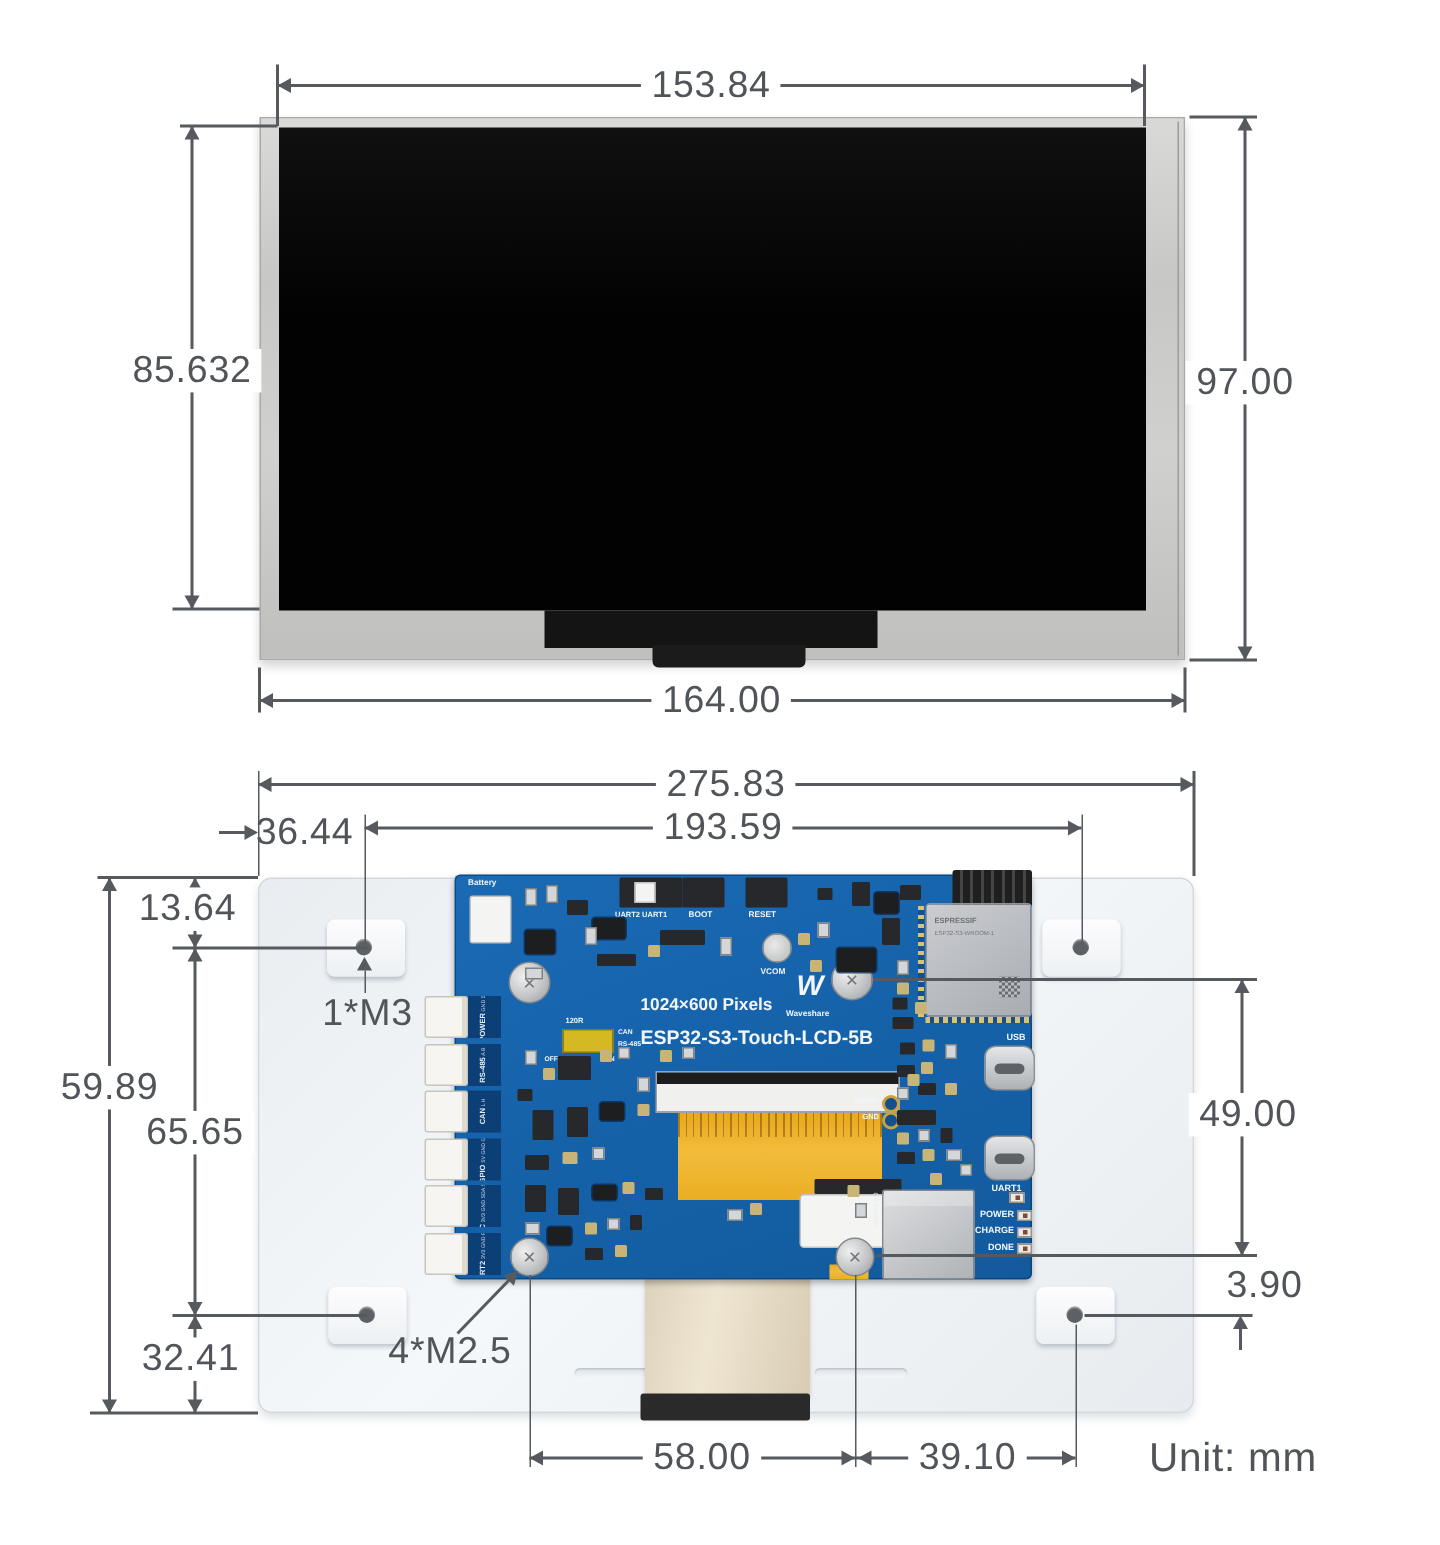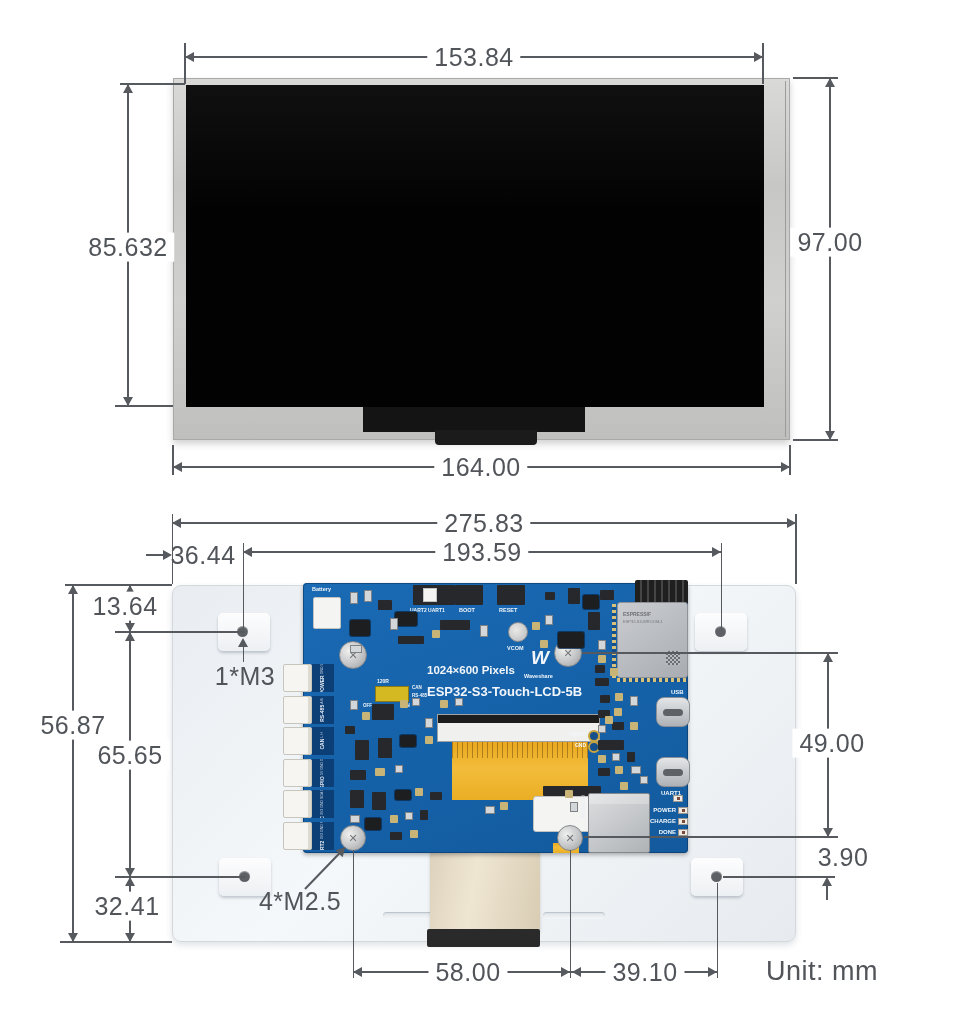--- a/index.html
+++ b/index.html
@@ -95,21 +95,21 @@
     <div class="ah ah-d" style="left:123px;top:397px"></div>
     <div class="dl" style="left:120px;top:83px;width:65px;height:1.5px"></div>
     <div class="dl" style="left:115px;top:405px;width:58px;height:1.5px"></div>
     <div class="dimtext" style="left:128px;top:247px">85.632</div>
 
     <div class="dl" style="left:829px;top:78px;width:1.5px;height:362px"></div>
     <div class="ah ah-u" style="left:825px;top:78px"></div>
     <div class="ah ah-d" style="left:825px;top:431px"></div>
     <div class="dl" style="left:793px;top:77px;width:45px;height:1.5px"></div>
     <div class="dl" style="left:793px;top:439px;width:45px;height:1.5px"></div>
-    <div class="dimtext" style="left:830px;top:242px">97.00</div>
+    <div class="dimtext" style="left:830px;top:255px">97.00</div>
 
     <div class="dl" style="left:173px;top:466px;width:617px;height:1.5px"></div>
     <div class="ah ah-l" style="left:173px;top:462px"></div>
     <div class="ah ah-r" style="left:781px;top:462px"></div>
     <div class="dl" style="left:172px;top:445px;width:1.5px;height:30px"></div>
     <div class="dl" style="left:789px;top:445px;width:1.5px;height:30px"></div>
     <div class="dimtext" style="left:481px;top:467px">164.00</div>
   </section>
 
   <section>
@@ -336,21 +336,21 @@
     <div class="ah ah-u" style="left:125px;top:585px"></div>
     <div class="ah ah-d" style="left:125px;top:623px"></div>
     <div class="dl" style="left:65px;top:584px;width:107px;height:1.5px"></div>
     <div class="dl" style="left:115px;top:631px;width:130px;height:1.5px"></div>
     <div class="dimtext" style="left:125px;top:606px">13.64</div>
 
     <div class="dl" style="left:72px;top:585px;width:1.5px;height:357px"></div>
     <div class="ah ah-u" style="left:68px;top:585px"></div>
     <div class="ah ah-d" style="left:68px;top:933px"></div>
     <div class="dl" style="left:60px;top:941px;width:112px;height:1.5px"></div>
-    <div class="dimtext" style="left:73px;top:725px">56.87</div>
+    <div class="dimtext" style="left:73px;top:725px">59.89</div>
 
     <div class="dl" style="left:129px;top:632px;width:1.5px;height:245px"></div>
     <div class="ah ah-u" style="left:125px;top:632px"></div>
     <div class="ah ah-d" style="left:125px;top:868px"></div>
     <div class="dl" style="left:115px;top:876px;width:130px;height:1.5px"></div>
     <div class="dimtext" style="left:130px;top:755px">65.65</div>
 
     <div class="dl" style="left:129px;top:877px;width:1.5px;height:65px"></div>
     <div class="ah ah-u" style="left:125px;top:877px"></div>
     <div class="ah ah-d" style="left:125px;top:933px"></div>

